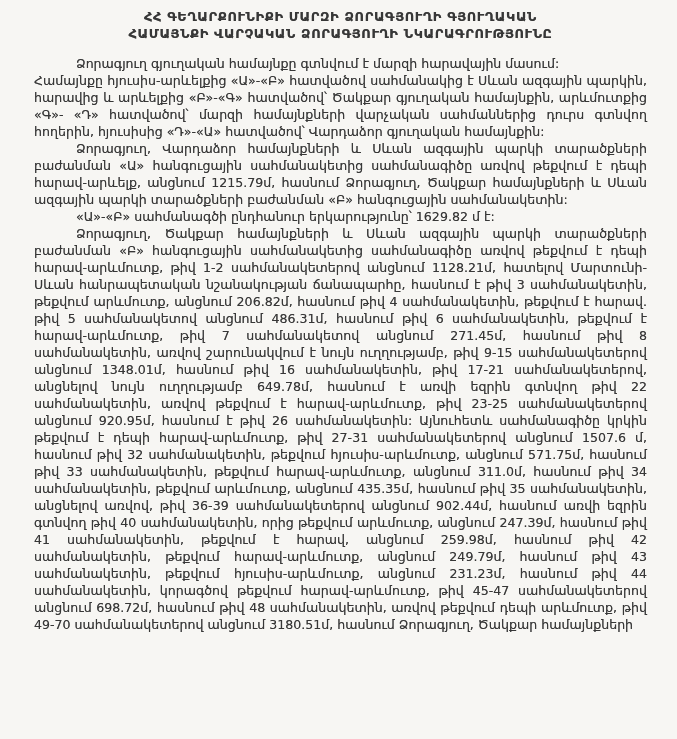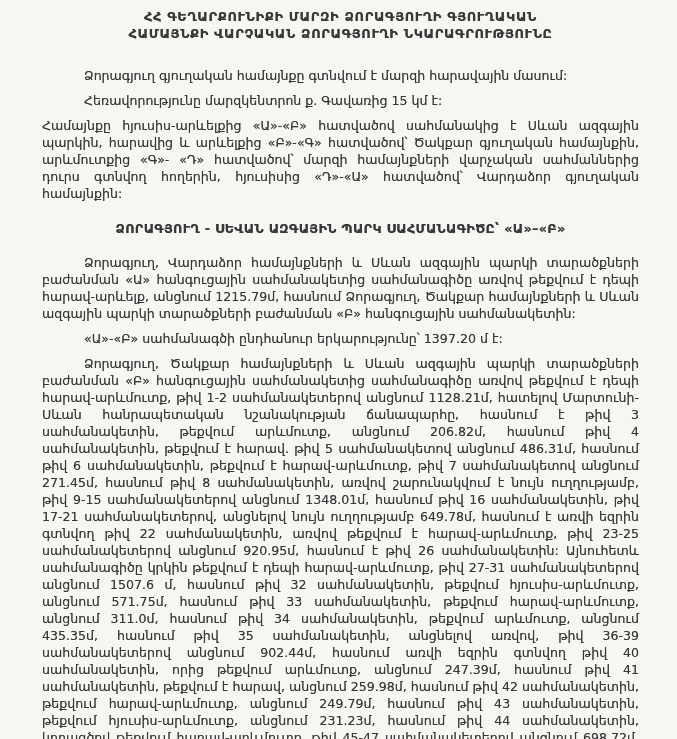--- a/index.html
+++ b/index.html
@@ -18,47 +18,45 @@
     line-height: 17px;
     text-align: justify;
     text-shadow: 0 0 0.5px rgba(40,40,40,0.55);
   }
   .doc-title {
     text-align: center;
     font-weight: bold;
     font-size: 13px;
     line-height: 16.5px;
     letter-spacing: 0.6px;
-    margin-bottom: 25px;
+    margin-bottom: 13px;
   }
   .section-heading {
     text-align: center;
     font-weight: bold;
     font-size: 12.8px;
     letter-spacing: 0.3px;
     margin: 18px 0 17px 0;
   }
-  p { margin: 8px; }
+  p { margin: 0; }
   .ind { text-indent: 42px; }
 </style>
 </head>
 <body>
 
 <div class="page">
 
   <div class="doc-title">
     <div>ՀՀ ԳԵՂԱՐՔՈՒՆԻՔԻ ՄԱՐԶԻ ՁՈՐԱԳՅՈՒՂԻ ԳՅՈՒՂԱԿԱՆ</div>
     <div>ՀԱՄԱՅՆՔԻ ՎԱՐՉԱԿԱՆ ՁՈՐԱԳՅՈՒՂԻ ՆԿԱՐԱԳՐՈՒԹՅՈՒՆԸ</div>
   </div>
 
   <p class="ind">Ձորագյուղ գյուղական համայնքը գտնվում է մարզի հարավային մասում:</p>
-  <p class="ind">Հեռավորությունը մարզկենտրոն ք. Գավառից 15 կմ է:</p>
   <p>Համայնքը հյուսիս-արևելքից «Ա»-«Բ» հատվածով սահմանակից է Սևան ազգային պարկին, հարավից և արևելքից «Բ»-«Գ» հատվածով՝ Ծակքար գյուղական համայնքին, արևմուտքից «Գ»- «Դ» հատվածով՝ մարզի համայնքների վարչական սահմաններից դուրս գտնվող հողերին, հյուսիսից «Դ»-«Ա» հատվածով՝ Վարդաձոր գյուղական համայնքին:</p>
 
-  <div class="section-heading">ՁՈՐԱԳՅՈՒՂ - ՍԵՎԱՆ ԱԶԳԱՅԻՆ ՊԱՐԿ ՍԱՀՄԱՆԱԳԻԾԸ՝ «Ա»–«Բ»</div>
 
   <p class="ind">Ձորագյուղ, Վարդաձոր համայնքների և Սևան ազգային պարկի տարածքների բաժանման «Ա» հանգուցային սահմանակետից սահմանագիծը առվով թեքվում է դեպի հարավ-արևելք, անցնում 1215.79մ, հասնում Ձորագյուղ, Ծակքար համայնքների և Սևան ազգային պարկի տարածքների բաժանման «Բ» հանգուցային սահմանակետին:</p>
-  <p class="ind">«Ա»-«Բ» սահմանագծի ընդհանուր երկարությունը՝ 1397.20 մ է:</p>
+  <p class="ind">«Ա»-«Բ» սահմանագծի ընդհանուր երկարությունը՝ 1629.82 մ է:</p>
 
 
   <p class="ind">Ձորագյուղ, Ծակքար համայնքների և Սևան ազգային պարկի տարածքների բաժանման «Բ» հանգուցային սահմանակետից սահմանագիծը առվով թեքվում է դեպի հարավ-արևմուտք, թիվ 1-2 սահմանակետերով անցնում 1128.21մ, հատելով Մարտունի-Սևան հանրապետական նշանակության ճանապարհը, հասնում է թիվ 3 սահմանակետին, թեքվում արևմուտք, անցնում 206.82մ, հասնում թիվ 4 սահմանակետին, թեքվում է հարավ. թիվ 5 սահմանակետով անցնում 486.31մ, հասնում թիվ 6 սահմանակետին, թեքվում է հարավ-արևմուտք, թիվ 7 սահմանակետով անցնում 271.45մ, հասնում թիվ 8 սահմանակետին, առվով շարունակվում է նույն ուղղությամբ, թիվ 9-15 սահմանակետերով անցնում 1348.01մ, հասնում թիվ 16 սահմանակետին, թիվ 17-21 սահմանակետերով, անցնելով նույն ուղղությամբ 649.78մ, հասնում է առվի եզրին գտնվող թիվ 22 սահմանակետին, առվով թեքվում է հարավ-արևմուտք, թիվ 23-25 սահմանակետերով անցնում 920.95մ, հասնում է թիվ 26 սահմանակետին: Այնուհետև սահմանագիծը կրկին թեքվում է դեպի հարավ-արևմուտք, թիվ 27-31 սահմանակետերով անցնում 1507.6 մ, հասնում թիվ 32 սահմանակետին, թեքվում հյուսիս-արևմուտք, անցնում 571.75մ, հասնում թիվ 33 սահմանակետին, թեքվում հարավ-արևմուտք, անցնում 311.0մ, հասնում թիվ 34 սահմանակետին, թեքվում արևմուտք, անցնում 435.35մ, հասնում թիվ 35 սահմանակետին, անցնելով առվով, թիվ 36-39 սահմանակետերով անցնում 902.44մ, հասնում առվի եզրին գտնվող թիվ 40 սահմանակետին, որից թեքվում արևմուտք, անցնում 247.39մ, հասնում թիվ 41 սահմանակետին, թեքվում է հարավ, անցնում 259.98մ, հասնում թիվ 42 սահմանակետին, թեքվում հարավ-արևմուտք, անցնում 249.79մ, հասնում թիվ 43 սահմանակետին, թեքվում հյուսիս-արևմուտք, անցնում 231.23մ, հասնում թիվ 44 սահմանակետին, կորագծով թեքվում հարավ-արևմուտք, թիվ 45-47 սահմանակետերով անցնում 698.72մ, հասնում թիվ 48 սահմանակետին, առվով թեքվում դեպի արևմուտք, թիվ 49-70 սահմանակետերով անցնում 3180.51մ, հասնում Ձորագյուղ, Ծակքար համայնքների</p>
 
 </div>
 
 </body></html>

